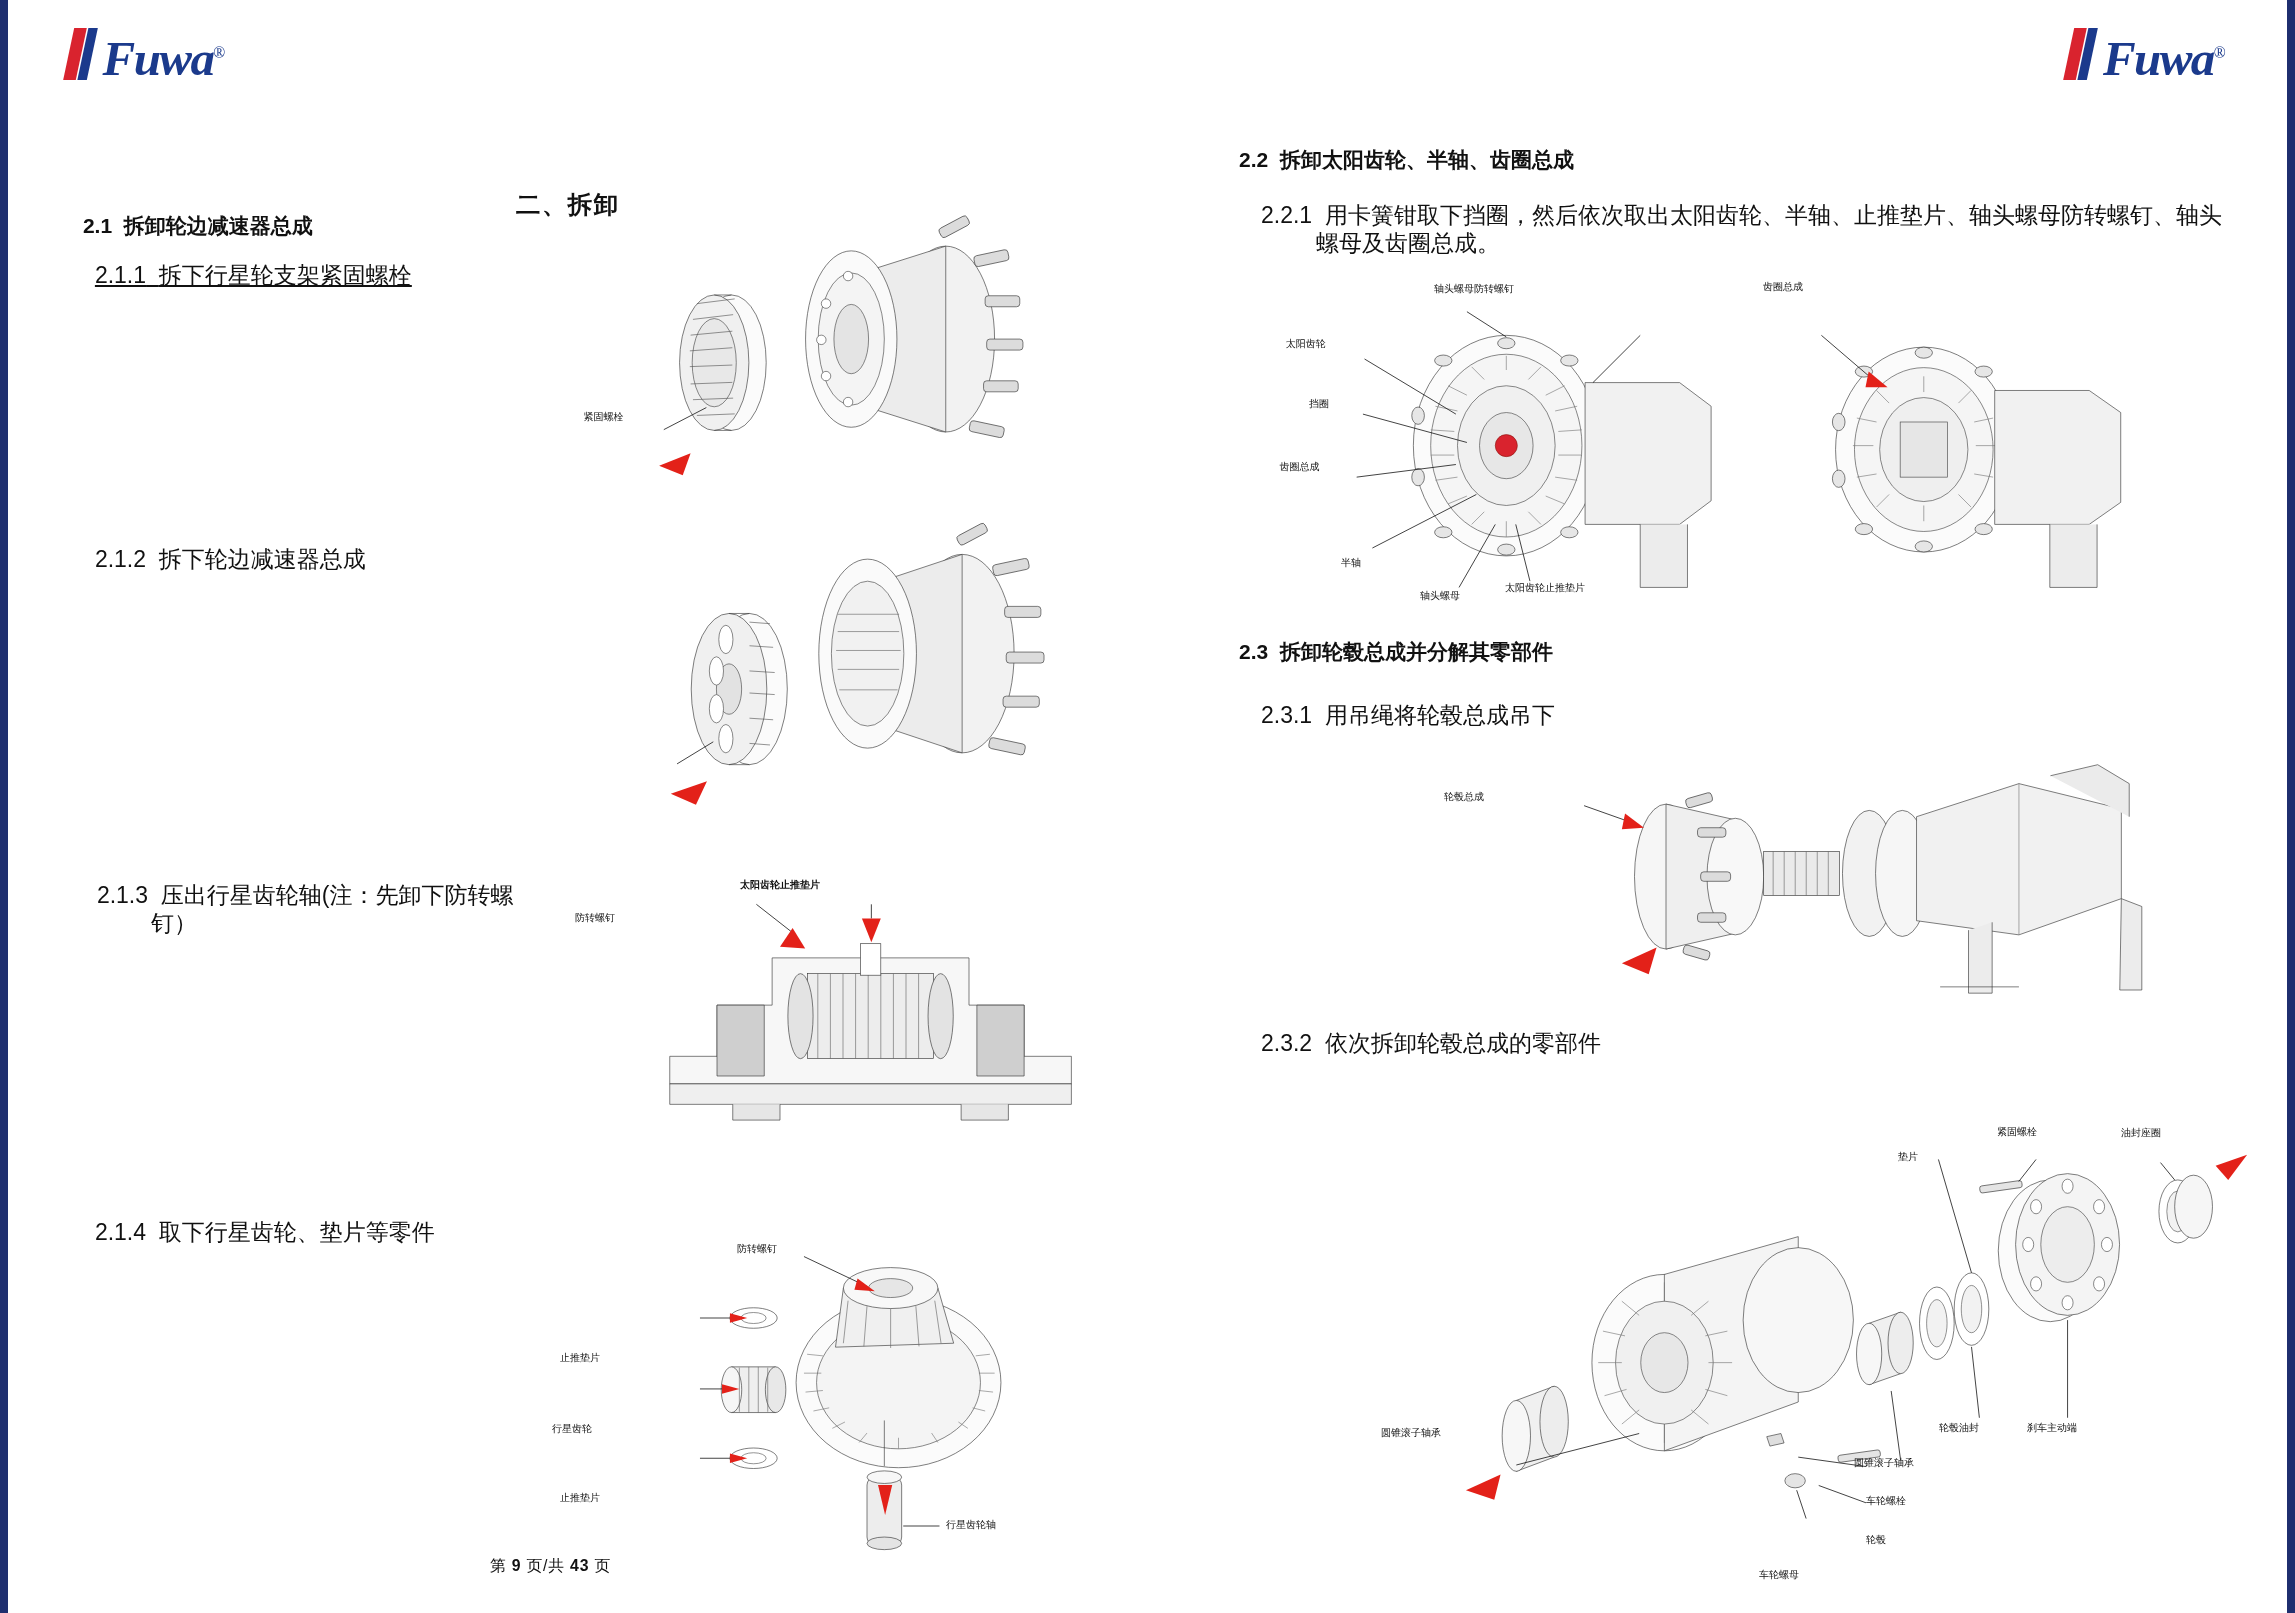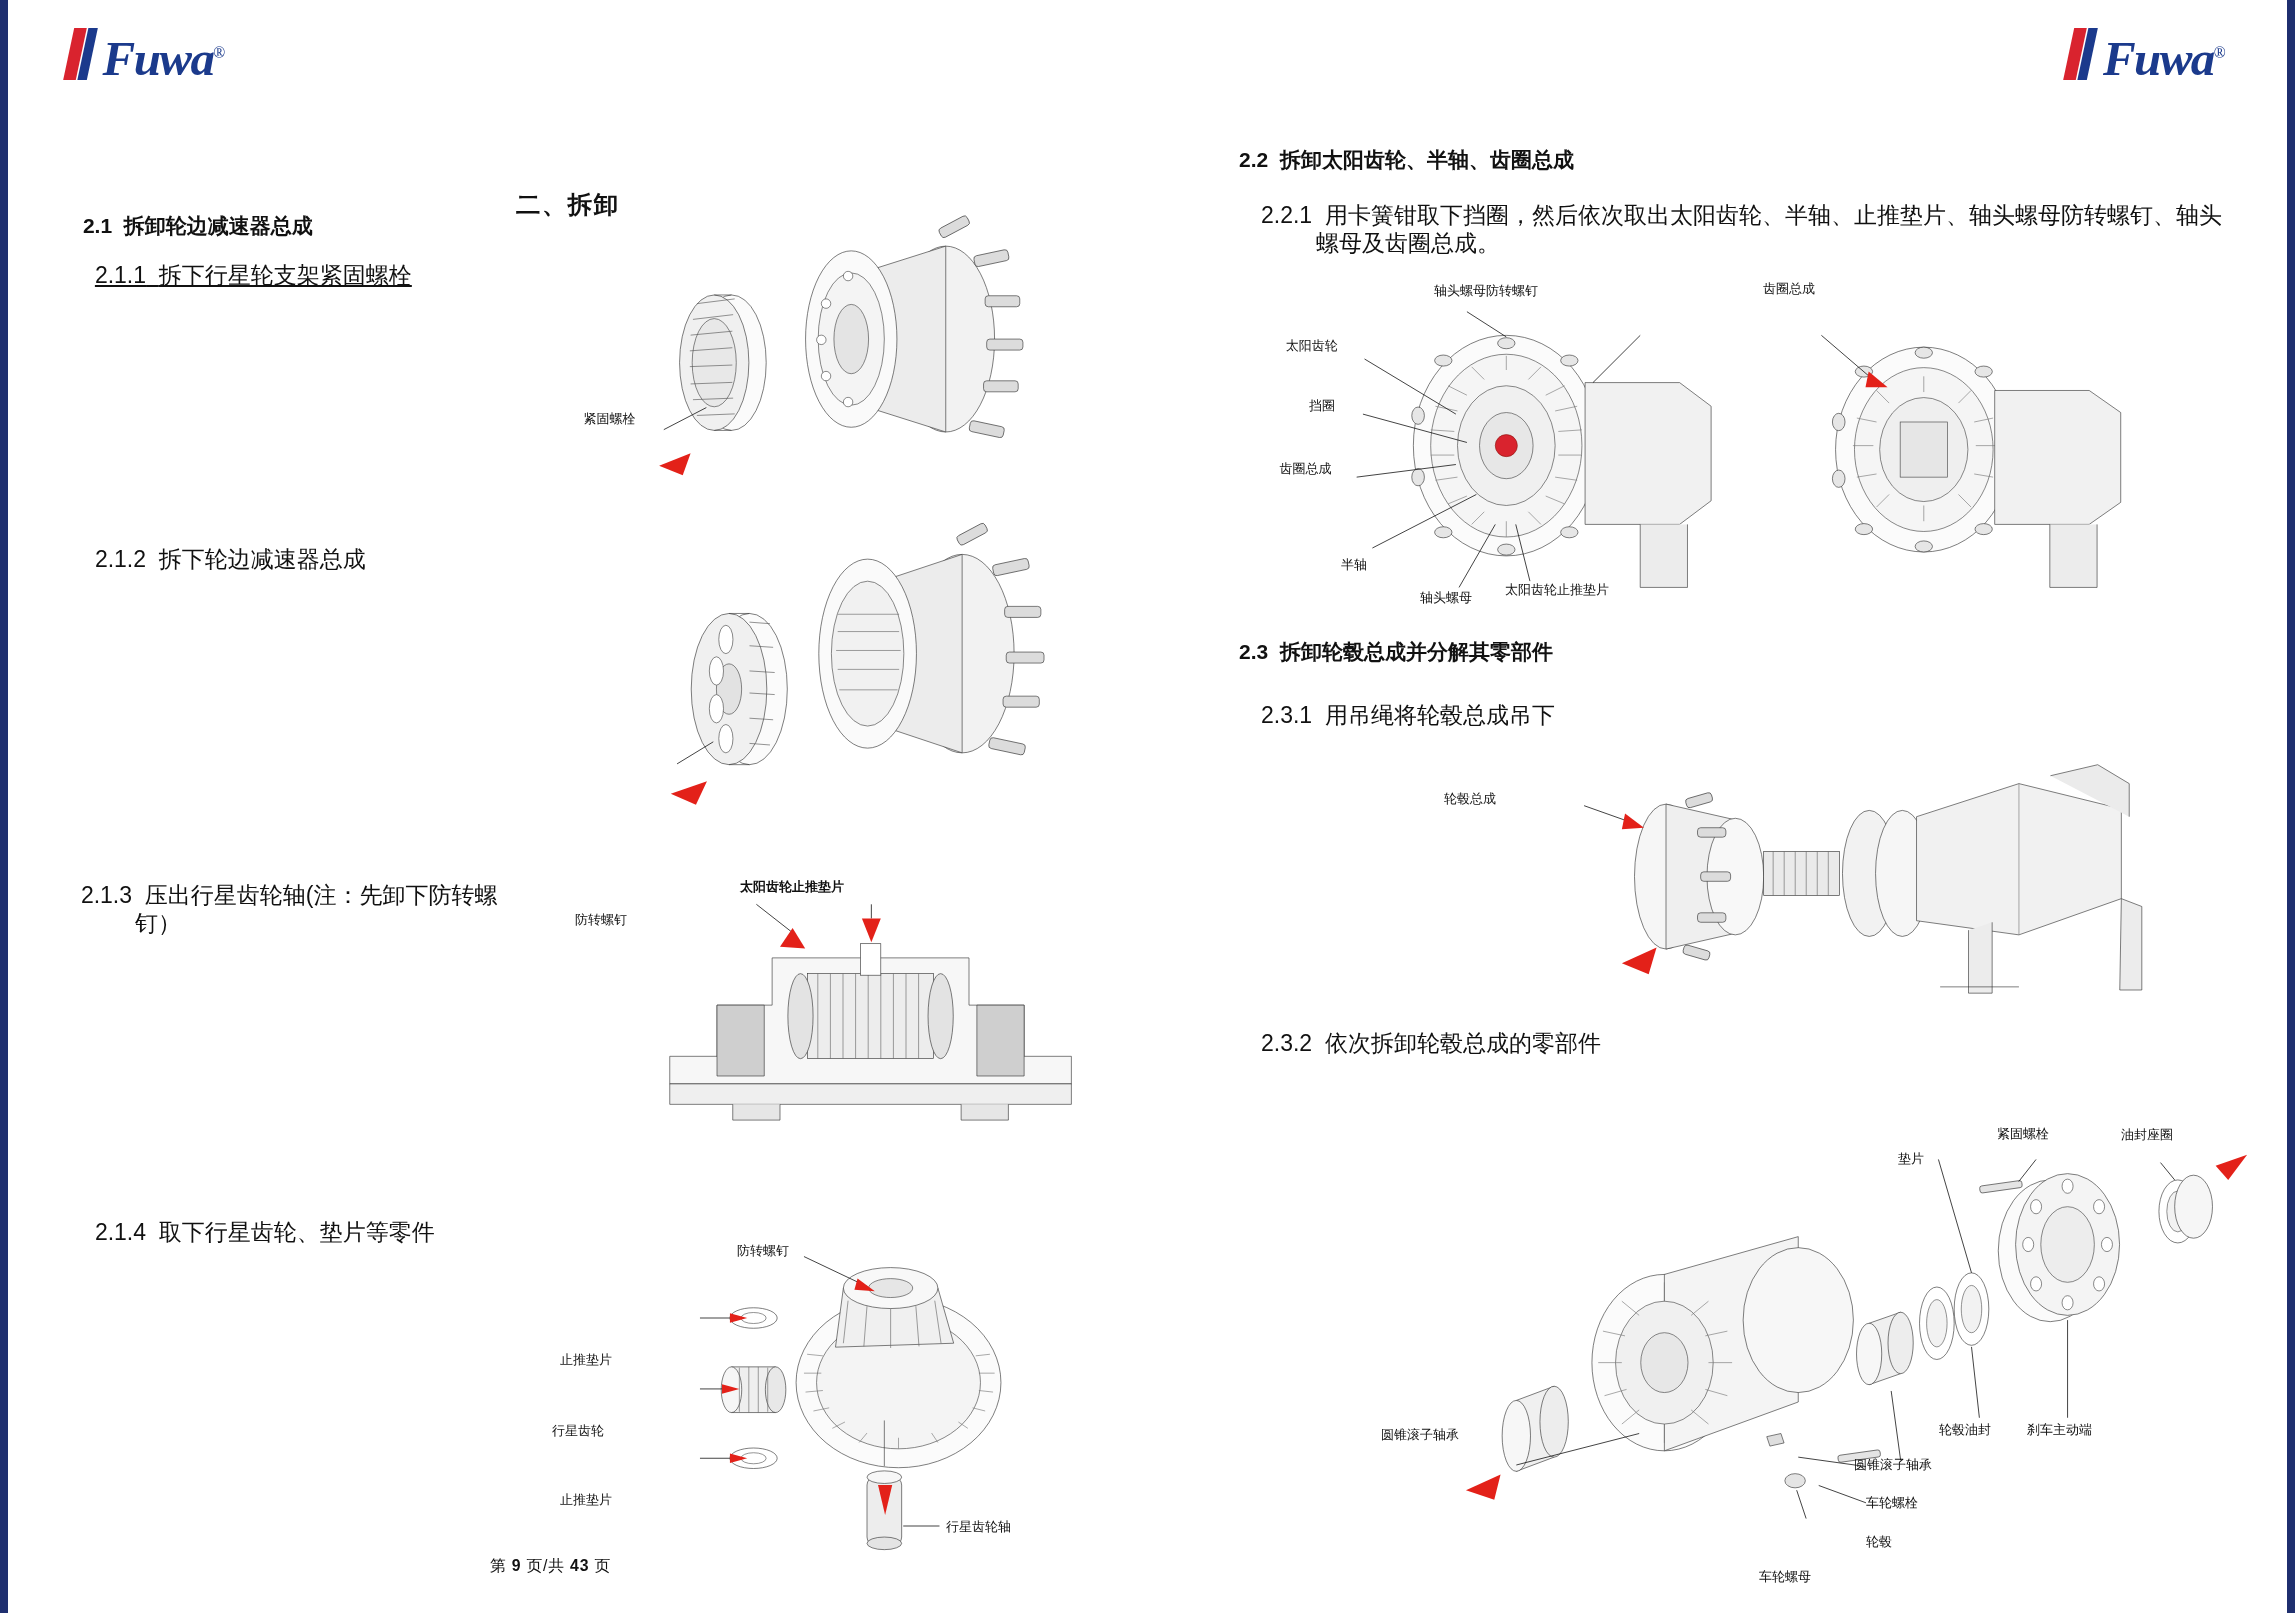--- a/index.html
+++ b/index.html
@@ -18,21 +18,21 @@
   .logo .bars{display:inline-block;margin-right:4.7px;}
   .logo .word{font-family:"Liberation Serif","DejaVu Serif",serif;font-style:italic;font-weight:bold;font-size:49px;letter-spacing:-1.6px;color:#1b3a8c;line-height:49px;}
   .logo .reg{font-size:15.8px;vertical-align:super;color:#1b3a8c;font-style:normal;font-weight:normal;}
 
   
   .h-main{position:absolute;font-size:24.4px;font-weight:bold;letter-spacing:1.6px;margin-top:39px;}
   .h2{position:absolute;font-size:21px;font-weight:bold;}
   .h3{position:absolute;font-size:23px;}
   .h3.wrap{line-height:28px;}
 
-  .callout{position:absolute;font-size:13px;color:#111;white-space:nowrap;}
+  .callout{position:absolute;font-size:10px;color:#111;white-space:nowrap;}
 
   .footer{position:absolute;font-size:15.8px;letter-spacing:0.8px;}
   .footer b{font-weight:bold;}
 
   
   .fig{position:absolute;}
   .fig svg{display:block;}
   .arrow-red{fill:#e32119;stroke:none;}
   .lead{stroke:#111;stroke-width:1;fill:none;}
   .hatch{fill:#cfcfcf;stroke:#333;}
@@ -66,21 +66,21 @@
     </div>
 
     <div class="h3" style="left:87px;top:260px;text-decoration:underline;">
       <span>2.1.1</span>&nbsp;&nbsp;<span>拆下行星轮支架紧固螺栓</span>
     </div>
 
     <div class="h3" style="left:87px;top:544px;">
       <span>2.1.2</span>&nbsp;&nbsp;<span>拆下轮边减速器总成</span>
     </div>
 
-    <div class="h3 wrap" style="left:73px;top:881px;width:473px;">
+    <div class="h3 wrap" style="left:89px;top:881px;width:473px;">
       <span>2.1.3</span>&nbsp;&nbsp;<span>压出行星齿轮轴(注：先卸下防转螺</span><br>
       <span style="margin-left:54px;">钉）</span>
     </div>
 
     <div class="h3" style="left:87px;top:1217px;">
       <span>2.1.4</span>&nbsp;&nbsp;<span>取下行星齿轮、垫片等零件</span>
     </div>
 
     <div class="fig" style="left:607px;top:201px;">
       <svg width="504" height="284" viewBox="0 0 640 360">

